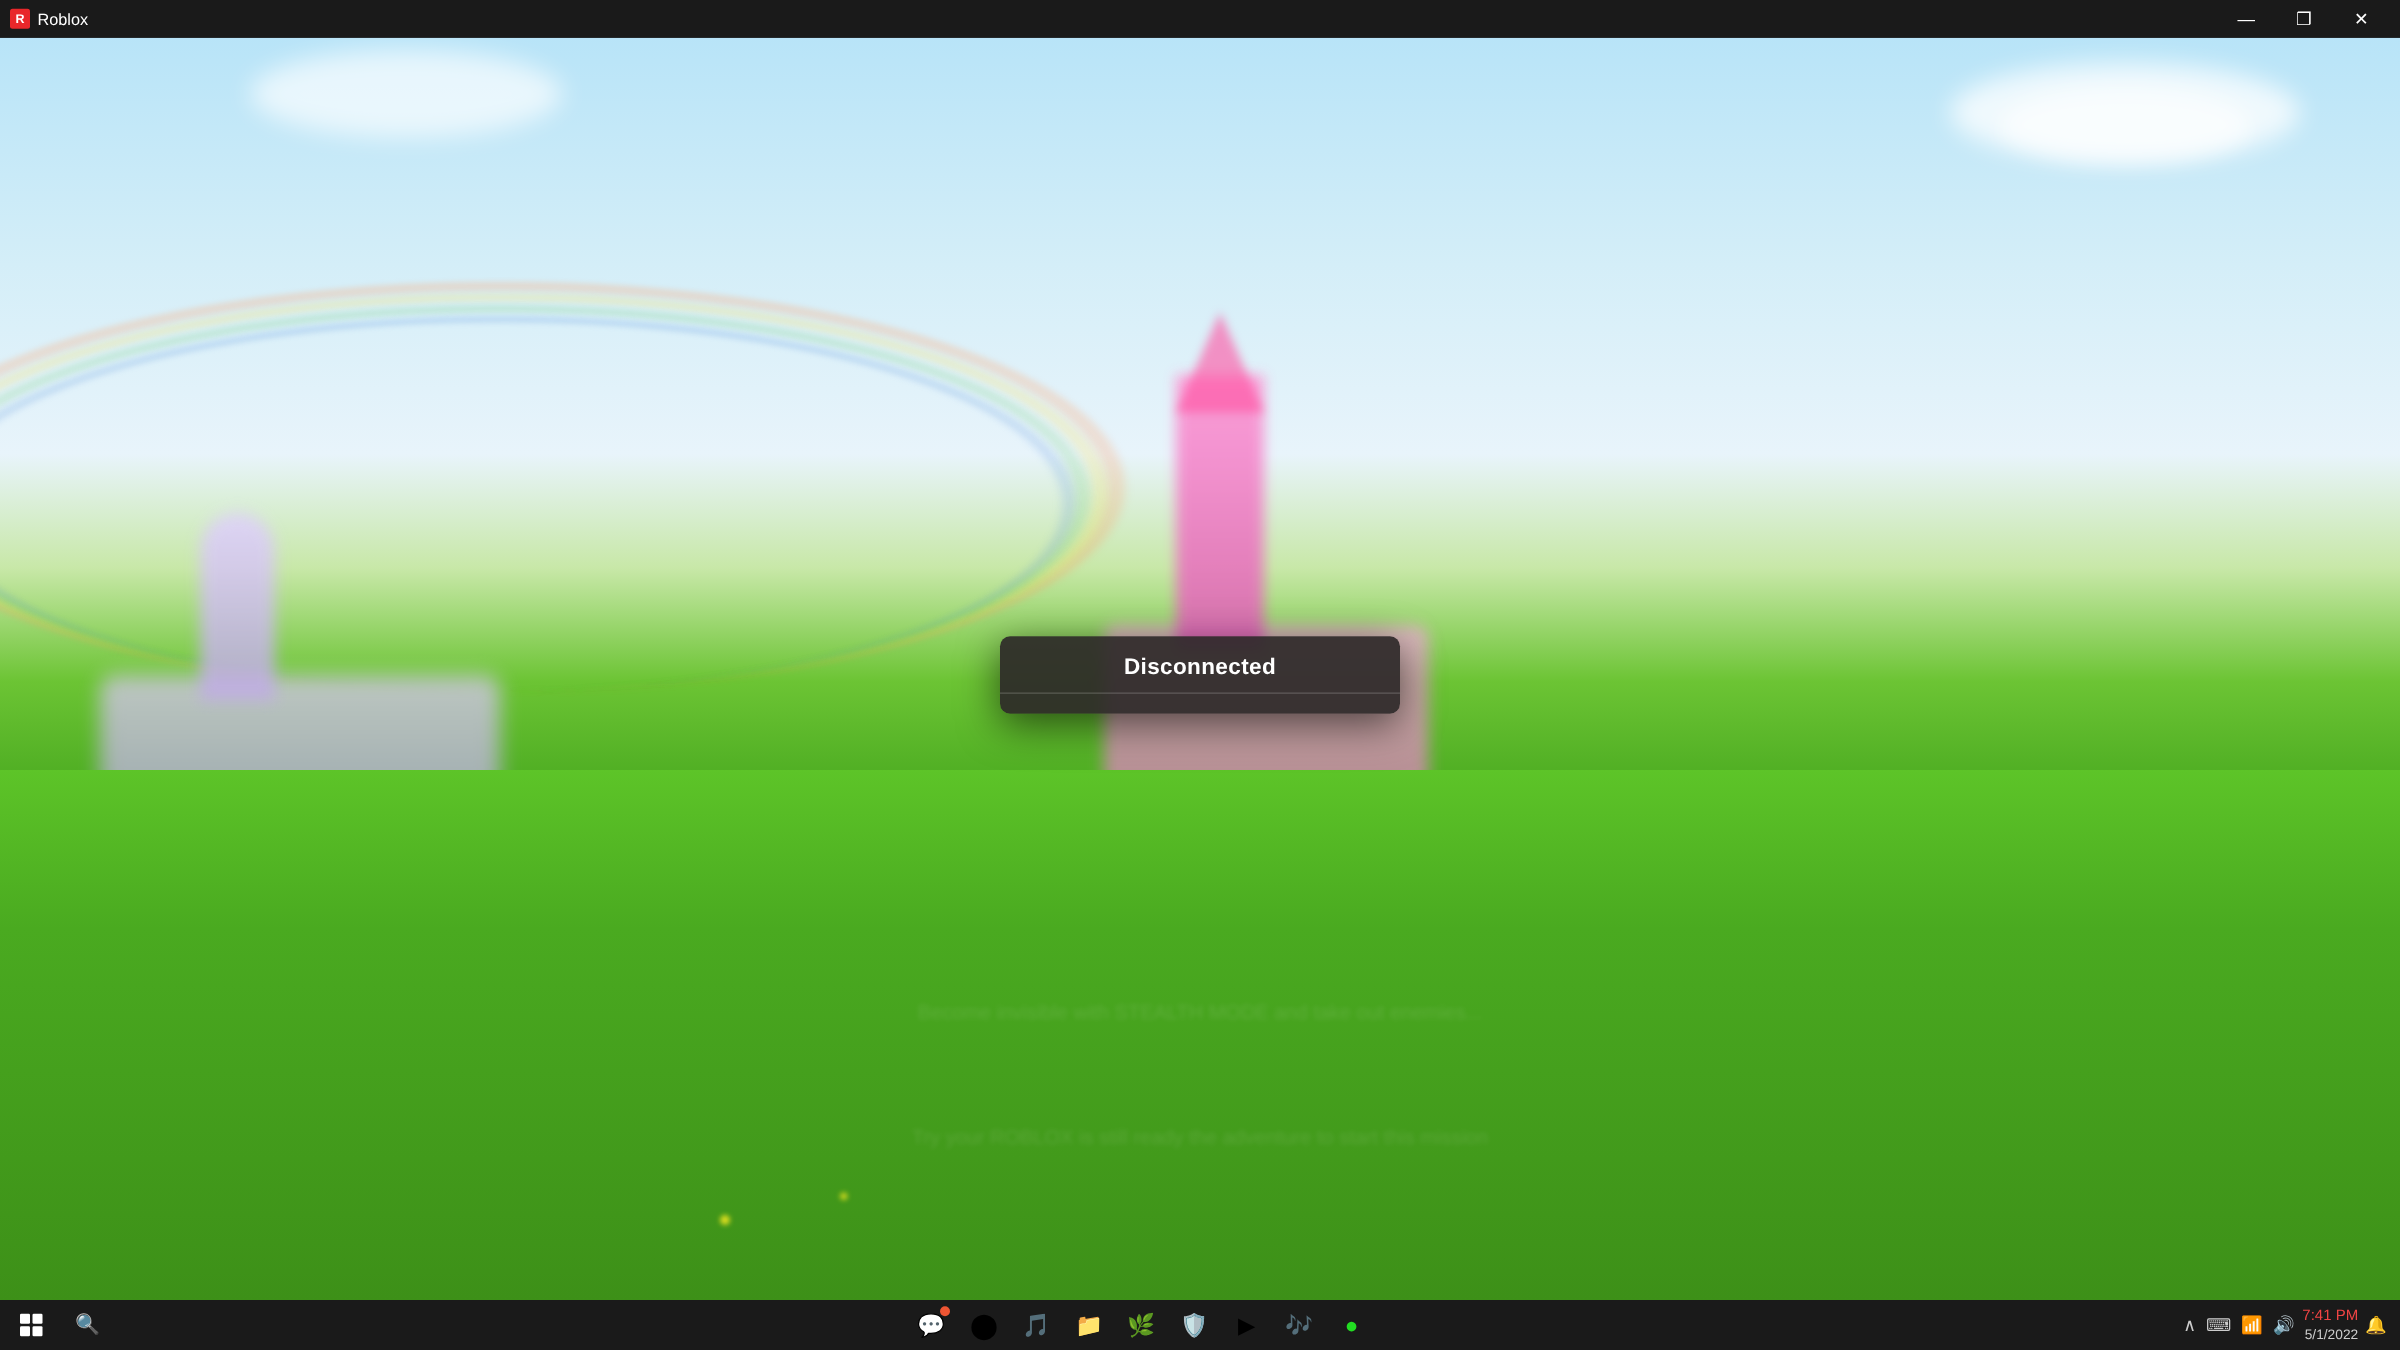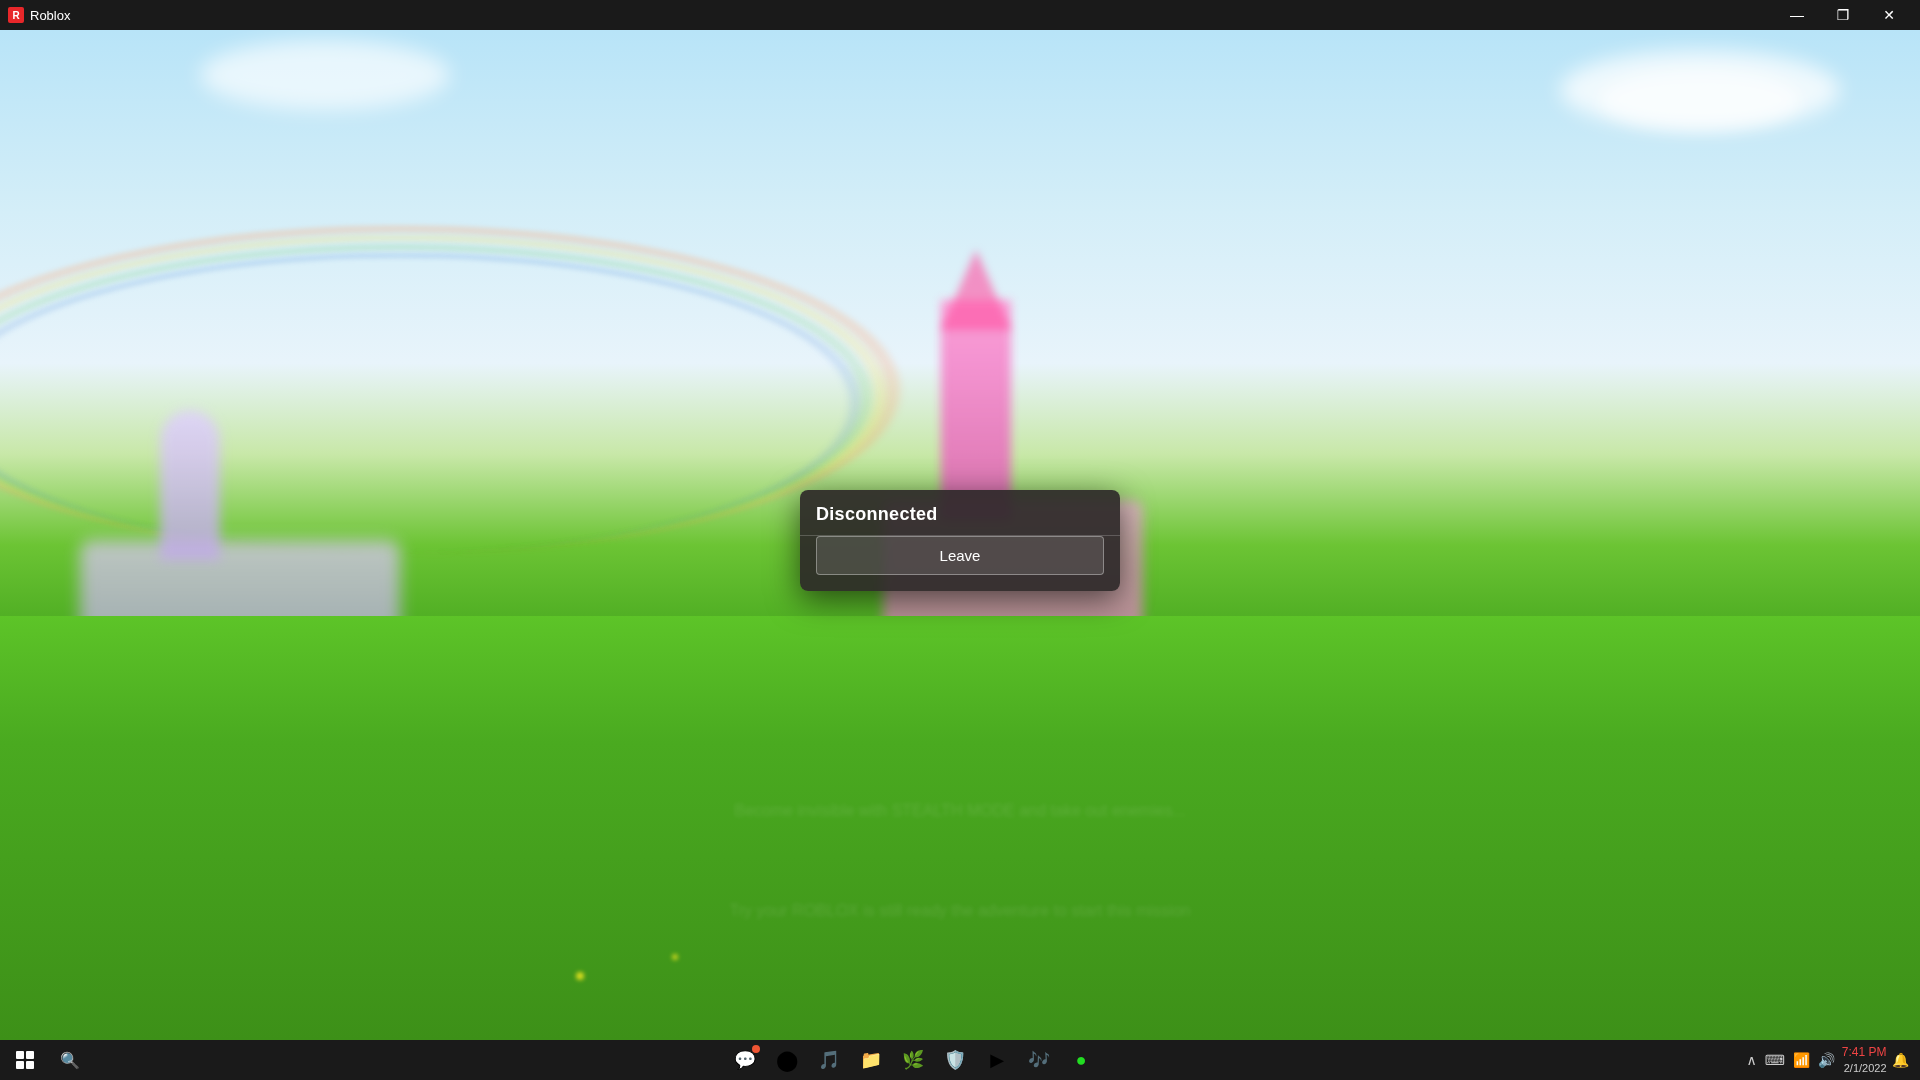--- a/index.html
+++ b/index.html
@@ -94,21 +94,22 @@
     }
     #dialog {
       background: rgba(45, 40, 40, 0.92);
       border-radius: 8px;
       width: 320px;
       padding: 0 0 16px 0;
       box-shadow: 0 8px 32px rgba(0,0,0,0.6);
       overflow: hidden;
     }
     #dialog-header {
-      padding: 14px 16px 10px;
+      text-align: center;
+      padding: 14px 4px 10px;
       border-bottom: 1px solid rgba(255,255,255,0.2);
     }
     #dialog-title {
       color: #ffffff;
       font-size: 18px;
       font-weight: 600;
       letter-spacing: 0.3px;
     }
     #dialog-message {
       color: #cccccc;
@@ -330,23 +331,20 @@
     color:rgba(255,255,255,0.12);font-size:16px;white-space:nowrap;filter:blur(2px);pointer-events:none;">Become invisible with STEALTH MODE and take out enemies...</div>
   <div style="position:absolute;bottom:120px;left:50%;transform:translateX(-50%);
     color:rgba(255,255,255,0.12);font-size:16px;white-space:nowrap;filter:blur(2px);pointer-events:none;">Try your ROBLOX is still ready the adventure to start this mission</div>
 </div>
 
 <div id="dialog-overlay">
   <div id="dialog">
     <div id="dialog-header">
       <span id="dialog-title">Disconnected</span>
     </div>
-    <div id="dialog-actions">
-      <button id="leave-button">Leave</button>
-    </div>
   </div>
 </div>
 
 <div id="taskbar">
   <div id="taskbar-start">
     <div class="win-logo">
       <div></div>
         <div></div>
         <div></div>
         <div></div>
@@ -387,17 +385,17 @@
   </div>
   <div id="taskbar-systray">
     <div id="systray-icons">
       <span style="cursor:pointer;">∧</span>
       <span>⌨</span>
       <span>📶</span>
       <span>🔊</span>
     </div>
     <div id="taskbar-clock" style="cursor:pointer;">
       <div id="taskbar-clock-time">7:41 PM</div>
-      <div id="taskbar-clock-date">2/1/2022</div>
+      <div id="taskbar-clock-date">5/1/2022</div>
     </div>
     <span style="cursor:pointer;font-size:14px;">🔔</span>
   </div>
 </div>
 
 </body></html>

